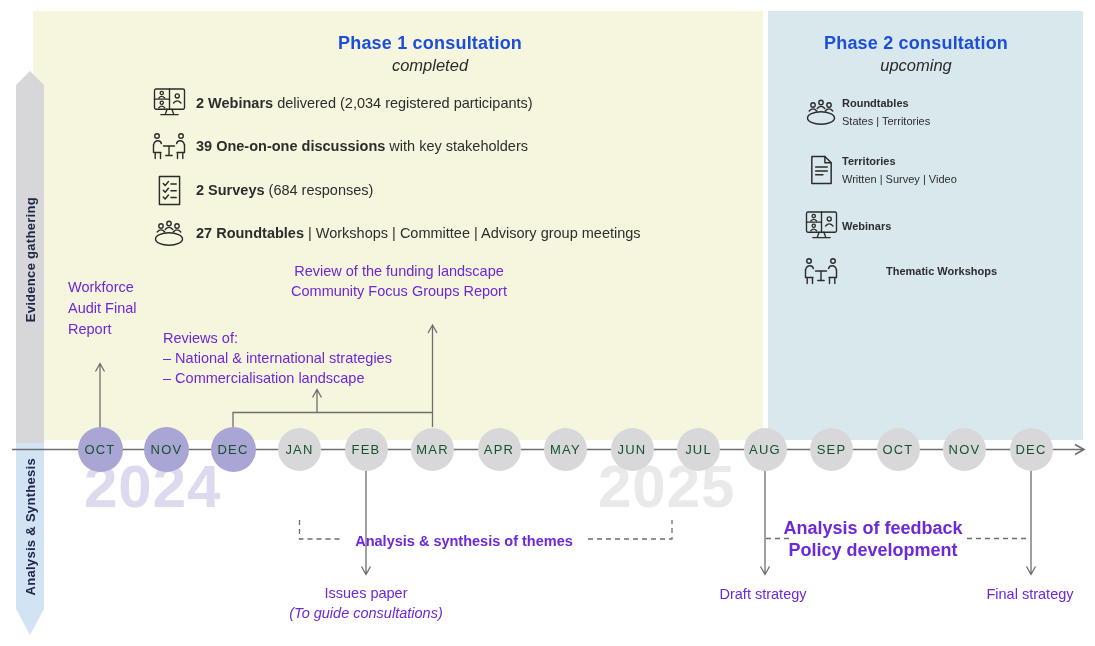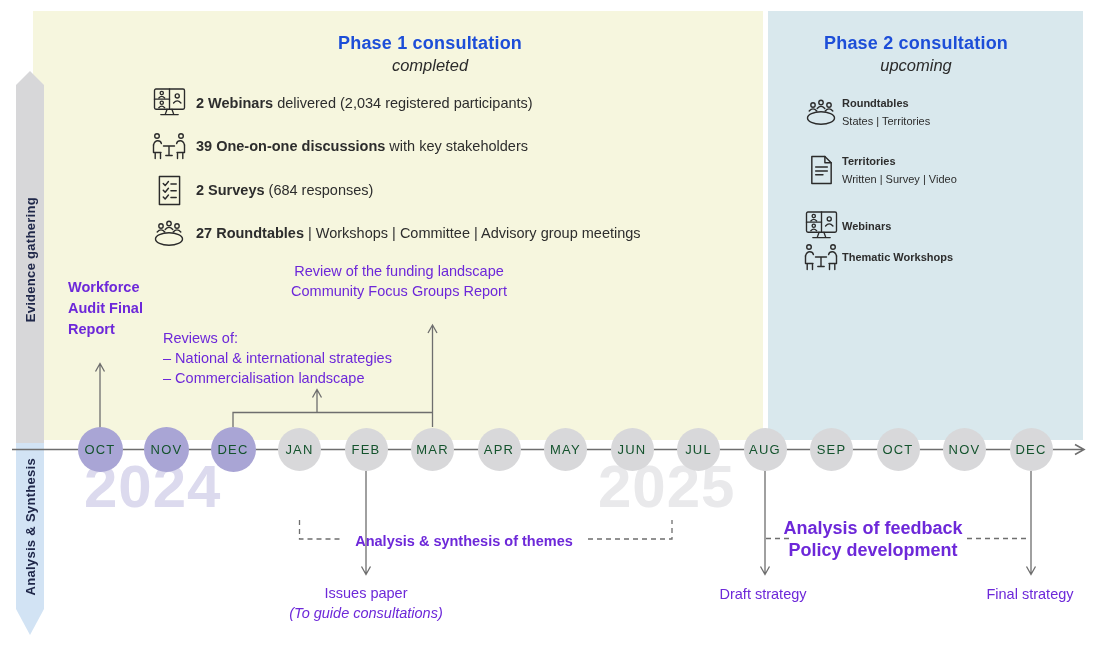--- a/index.html
+++ b/index.html
@@ -54,21 +54,21 @@
   
   .item-row { position:absolute; height:40px; display:flex; align-items:center; }
   .item-icon { width:42px; display:flex; align-items:center; justify-content:center; flex:none; }
   .p1-text { margin-left:6px; font-size:14.5px; white-space:nowrap; }
   .p1-text b { font-weight:bold; }
   .p2-text { margin-left:0; font-size:11px; line-height:18px; white-space:nowrap; }
   .p2-text .t { font-weight:bold; }
 
   
   .note { position:absolute; font-size:14.5px; line-height:20px; color:#6d28d9; }
-  #workforce-note { left:68px; top:277px; line-height:21px; white-space:pre-line;font-weight:bold; }
+  #workforce-note { left:68px; top:277px; line-height:21px; white-space:pre-line; }
   #reviews-note   { left:163px; top:328px; }
   #funding-note   { left:399px; top:261px; transform:translateX(-50%); text-align:center; white-space:nowrap; }
   #themes-label   { left:464px; top:531px; transform:translateX(-50%); font-weight:bold; white-space:nowrap; }
   #issues-note    { left:366px; top:583px; transform:translateX(-50%); text-align:center; white-space:nowrap; }
   #issues-note .sub { font-style:italic; }
   #draft-label    { left:763px;  top:584px; transform:translateX(-50%); white-space:nowrap; }
   #final-label    { left:1030px; top:584px; transform:translateX(-50%); white-space:nowrap; }
   #feedback-note  { left:873px; top:517px; transform:translateX(-50%); text-align:center;
                     font-weight:bold; font-size:18px; line-height:22px; white-space:nowrap; }
 </style>
@@ -277,21 +277,21 @@
             <path d="M8,20.4 q3,-3.4 6,0"></path>
             <circle cx="27" cy="8.2" r="2.1"></circle>
             <path d="M23.2,15.5 q3.8,-4.4 7.6,0"></path>
             <path d="M16.5,22 L14.5,27.5 M21.5,22 L23.5,27.5 M10,27.5 H28"></path>
           </svg>
         </span>
         <span class="p2-text">
           <div class="t">Webinars</div>
         </span>
       </div>
-      <div class="item-row" style="left: 800px; top: 237px;">
+      <div class="item-row" style="left: 800px; top: 251px; gap: 44px;">
         <span class="item-icon">
           <svg width="40" height="29" viewBox="0 0 40 29" fill="none" stroke="#2b2b2b" stroke-width="1.4" stroke-linecap="round" stroke-linejoin="round">
             <circle cx="8" cy="4" r="2.3"></circle>
             <path d="M4.5,13 q1,-4.3 4.3,-4.3 q2.9,0 3.6,2.8"></path>
             <path d="M4.5,13 V20.5 M4.5,20.5 H12 M6.2,20.5 V26.5 M11.5,20.5 V26.5"></path>
             <circle cx="32" cy="4" r="2.3"></circle>
             <path d="M35.5,13 q-1,-4.3 -4.3,-4.3 q-2.9,0 -3.6,2.8"></path>
             <path d="M35.5,13 V20.5 M35.5,20.5 H28 M33.8,20.5 V26.5 M28.5,20.5 V26.5"></path>
             <path d="M14.5,14 H25.5 M20,14 V23.5 M16.8,23.5 H23.2"></path>
           </svg>

